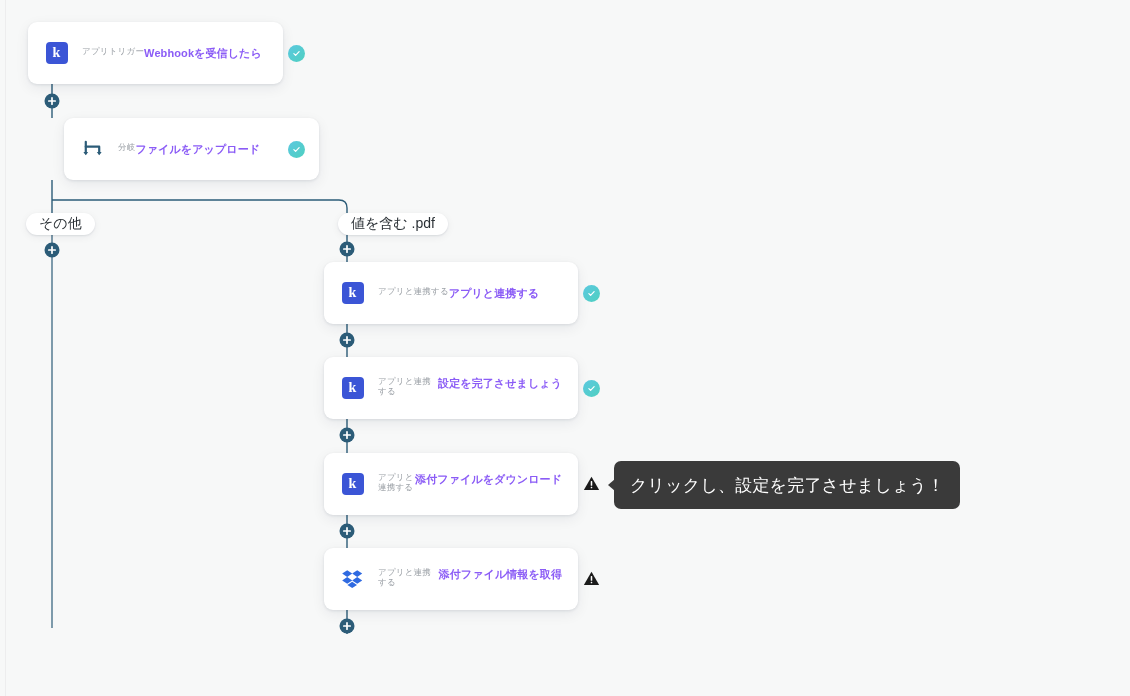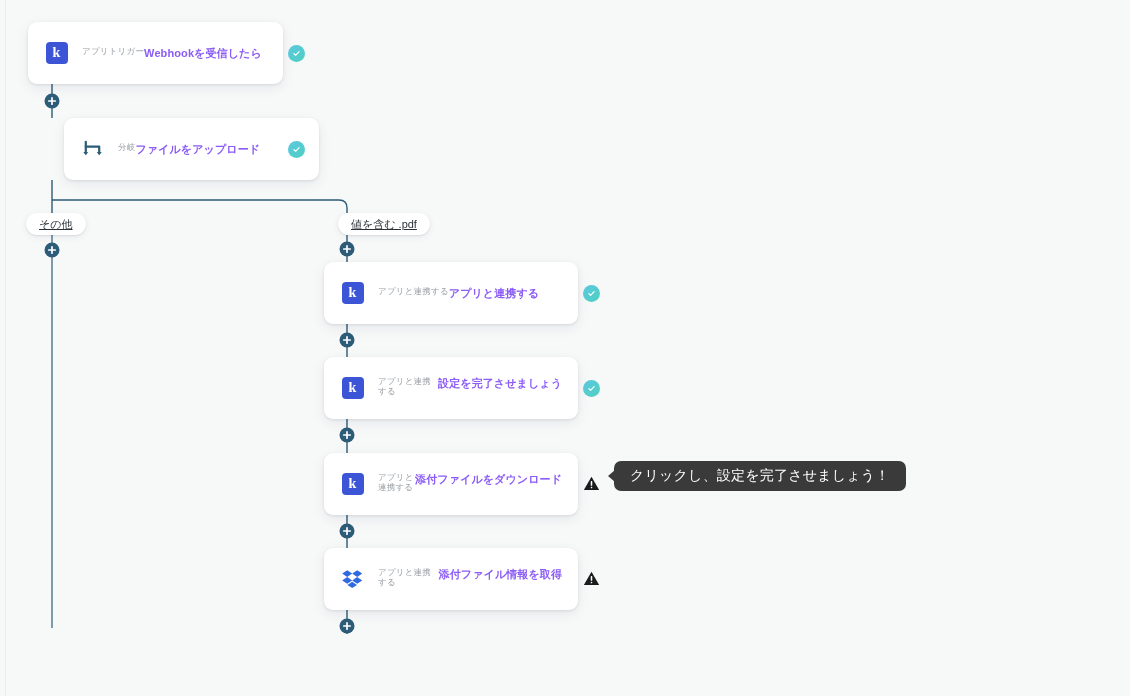--- a/index.html
+++ b/index.html
@@ -98,36 +98,35 @@
 
   
   .pill {
     position: absolute;
     background: #ffffff;
     border-radius: 13px;
     height: 22px;
     padding: 0 13px;
     display: flex;
     align-items: center;
-    font-size: 11px;
+    font-size: 14px;
     color: #2b3136;
     box-shadow: 0 1px 2px rgba(16,30,54,.10), 0 2px 8px rgba(16,30,54,.06);
     white-space: nowrap;
-    text-decoration: underline;
   }
 
   
   .tooltip {
     position: absolute;
     background: #3a3a3a;
     color: #ffffff;
     border-radius: 7px;
-    font-size: 14px;
+    font-size: 17px;
     padding: 0 16px;
-    height: 30px;
+    height: 48px;
     display: flex;
     align-items: center;
     white-space: nowrap;
     letter-spacing: .2px;
   }
   .tooltip::before {
     content: "";
     position: absolute;
     left: -6px;
     top: 50%;

